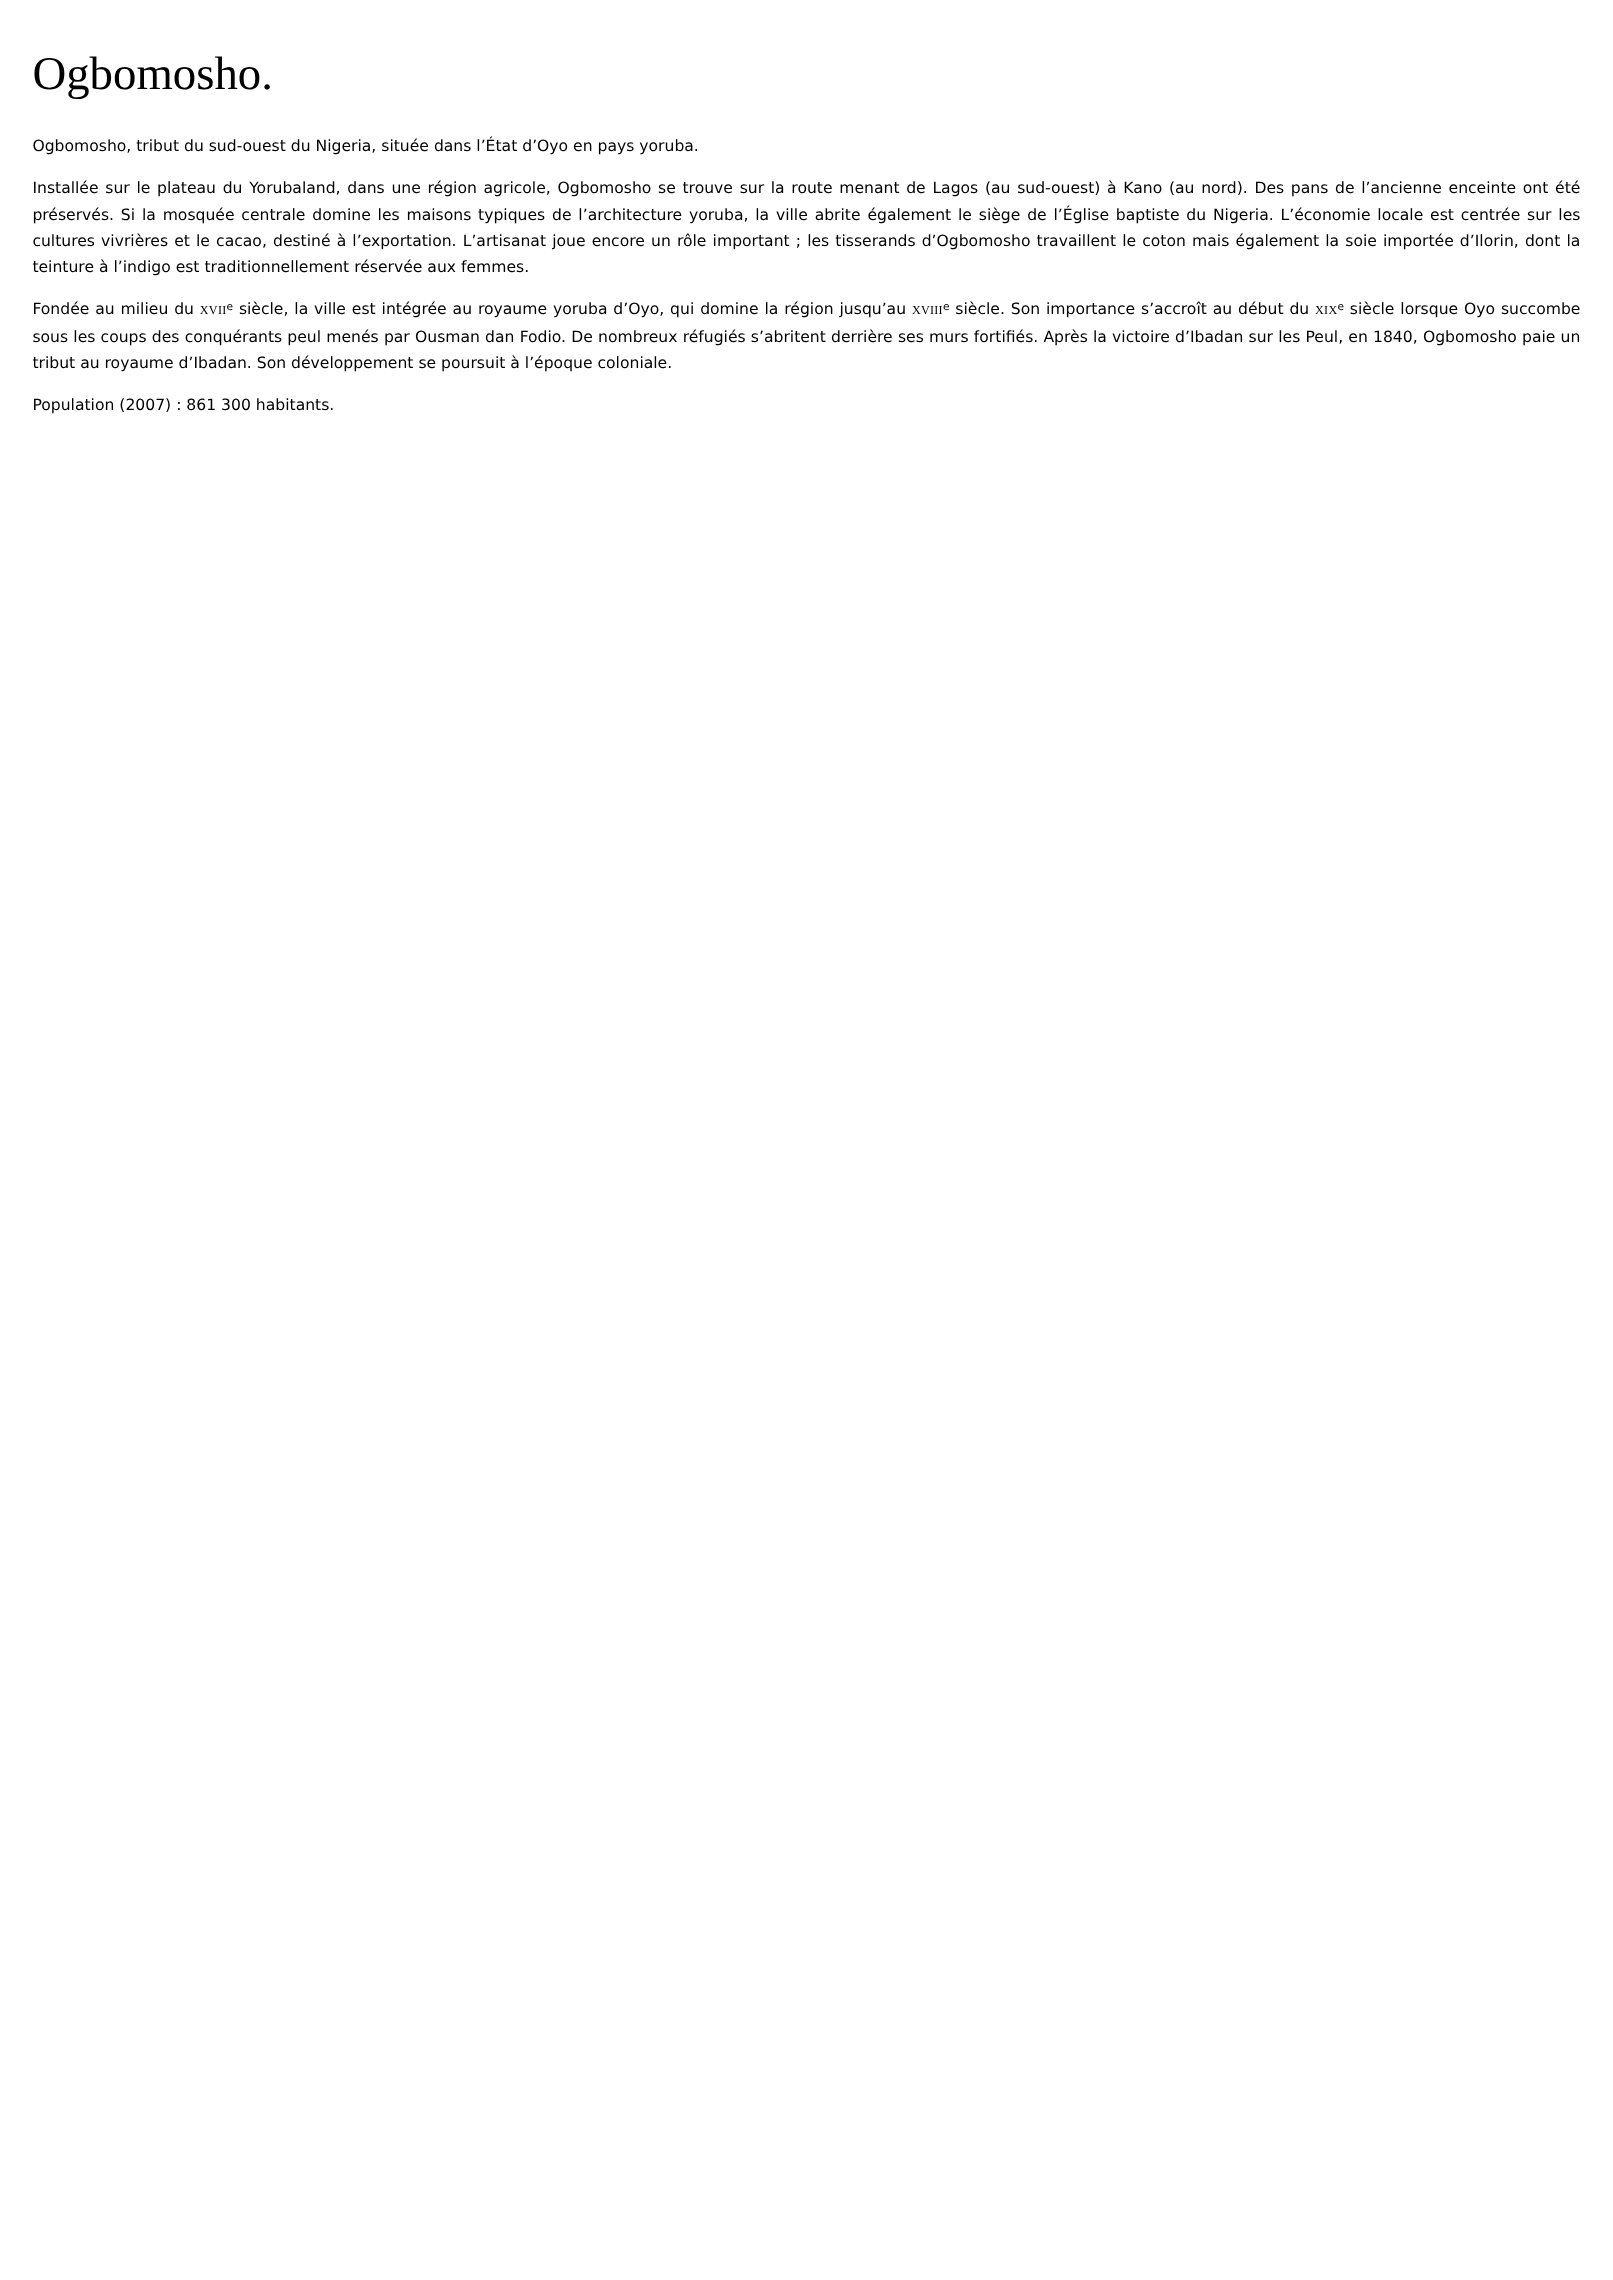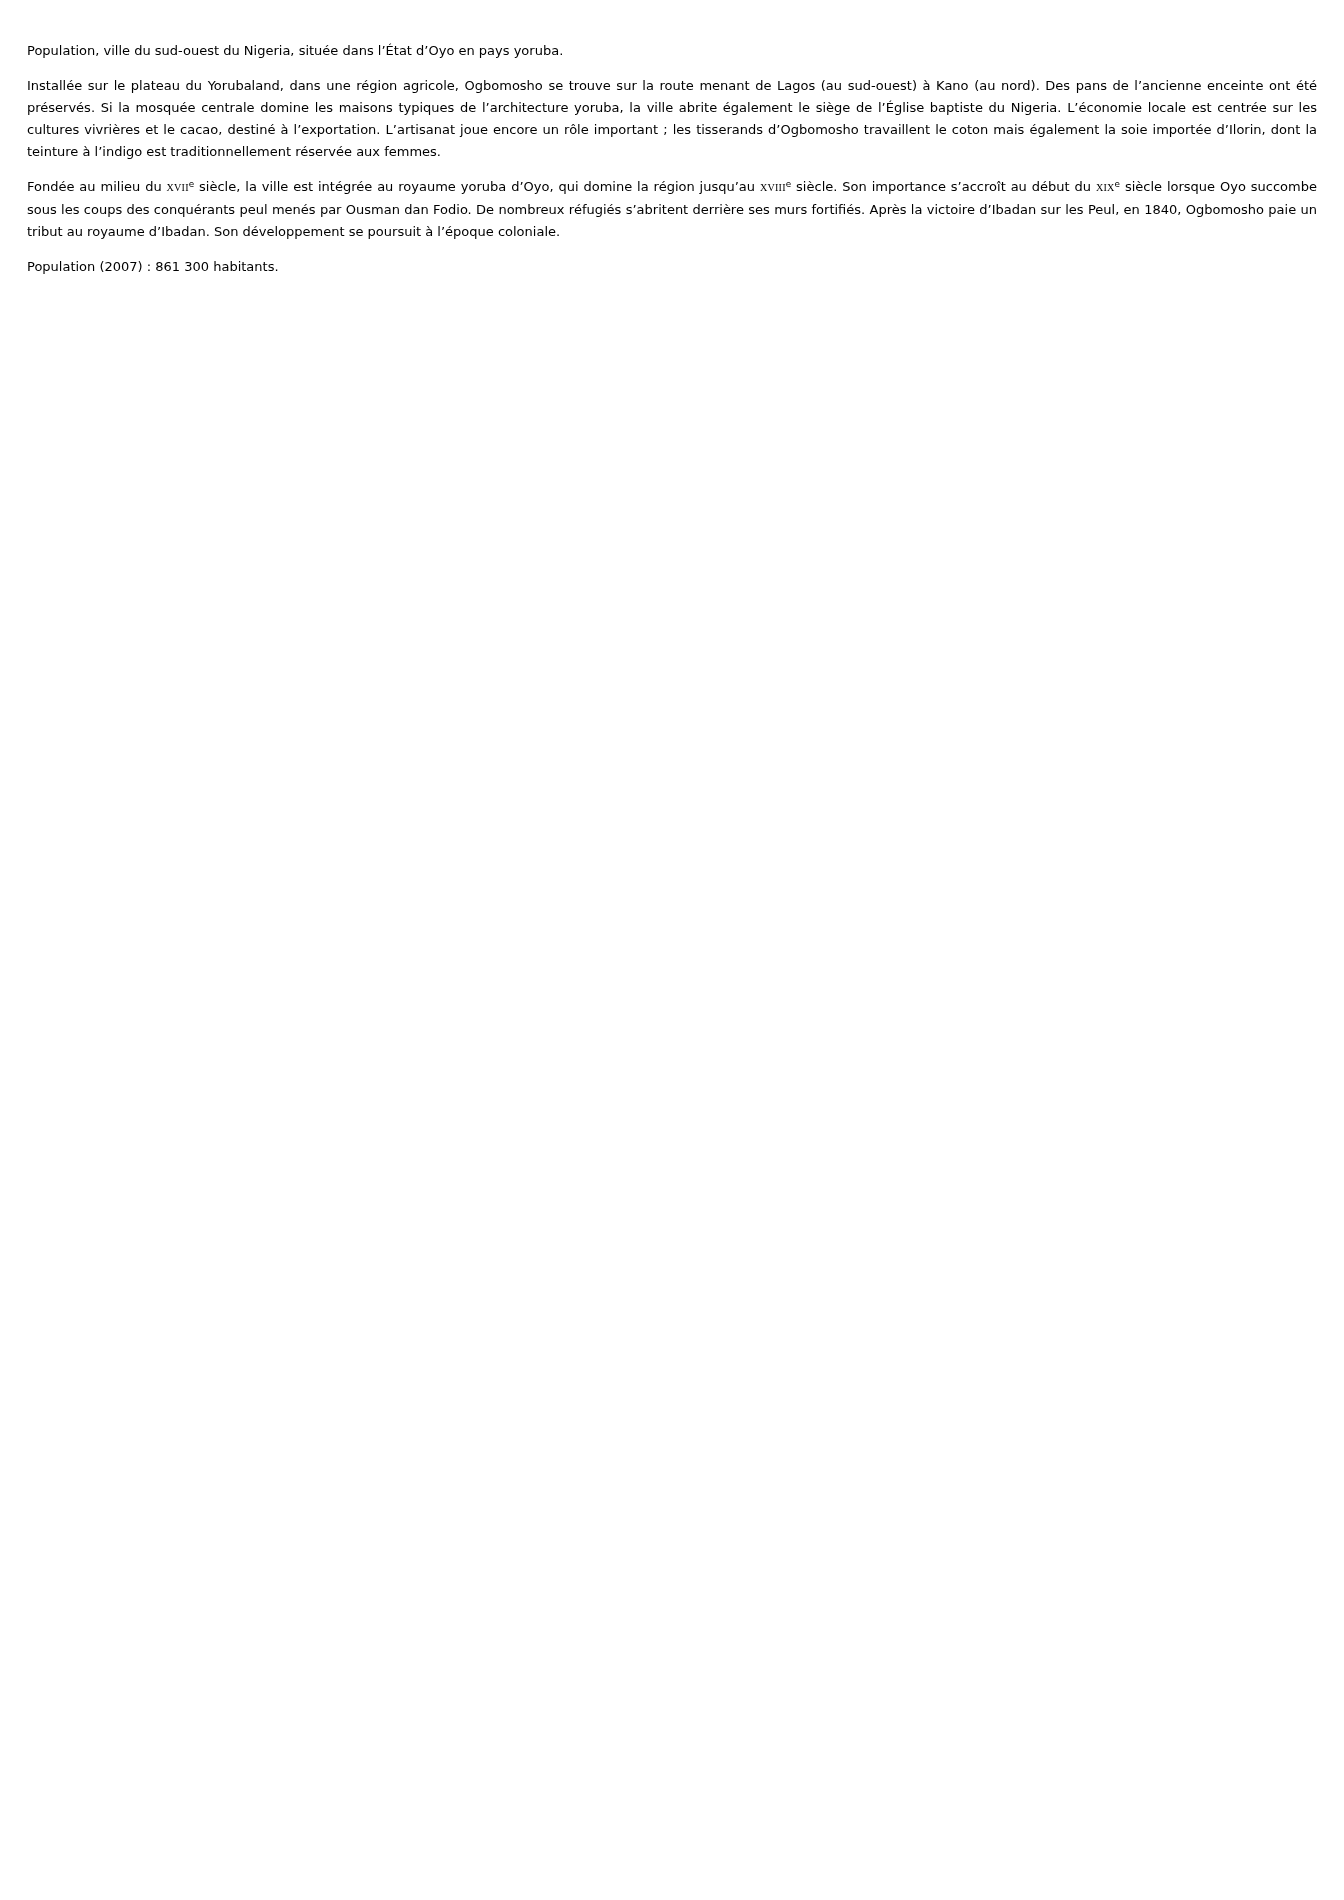--- a/index.html
+++ b/index.html
@@ -38,21 +38,22 @@
   .sup {
     font-size: 0.68em;
     vertical-align: 0.45em;
     line-height: 0;
   }
 </style>
 </head>
 <body>
 
 <article>
+  <h1 class="article-title">Ogbomosho.</h1>
 
-  <p class="body-para">Population, ville du sud-ouest du Nigeria, située dans l’État d’Oyo en pays yoruba.</p>
+  <p class="body-para">Ogbomosho, tribut du sud-ouest du Nigeria, située dans l’État d’Oyo en pays yoruba.</p>
 
   <p class="body-para">Installée sur le plateau du Yorubaland, dans une région agricole, Ogbomosho se trouve sur la route menant de Lagos (au sud-ouest) à Kano (au nord). Des pans de l’ancienne enceinte ont été préservés. Si la mosquée centrale domine les maisons typiques de l’architecture yoruba, la ville abrite également le siège de l’Église baptiste du Nigeria. L’économie locale est centrée sur les cultures vivrières et le cacao, destiné à l’exportation. L’artisanat joue encore un rôle important&nbsp;; les tisserands d’Ogbomosho travaillent le coton mais également la soie importée d’Ilorin, dont la teinture à l’indigo est traditionnellement réservée aux femmes.</p>
 
   <p class="body-para"><span>Fondée au milieu du </span><span class="sc">XVII</span><span class="sup">e</span><span> siècle, la ville est intégrée au royaume yoruba d’Oyo, qui domine la région jusqu’au </span><span class="sc">XVIII</span><span class="sup">e</span><span> siècle. Son importance s’accroît au début du </span><span class="sc">XIX</span><span class="sup">e</span><span> siècle lorsque Oyo succombe sous les coups des conquérants peul menés par Ousman dan Fodio. De nombreux réfugiés s’abritent derrière ses murs fortifiés. Après la victoire d’Ibadan sur les Peul, en 1840, Ogbomosho paie un tribut au royaume d’Ibadan. Son développement se poursuit à l’époque coloniale.</span></p>
 
   <p class="body-para">Population (2007)&nbsp;: 861&nbsp;300 habitants.</p>
 </article>
 
 </body></html>

